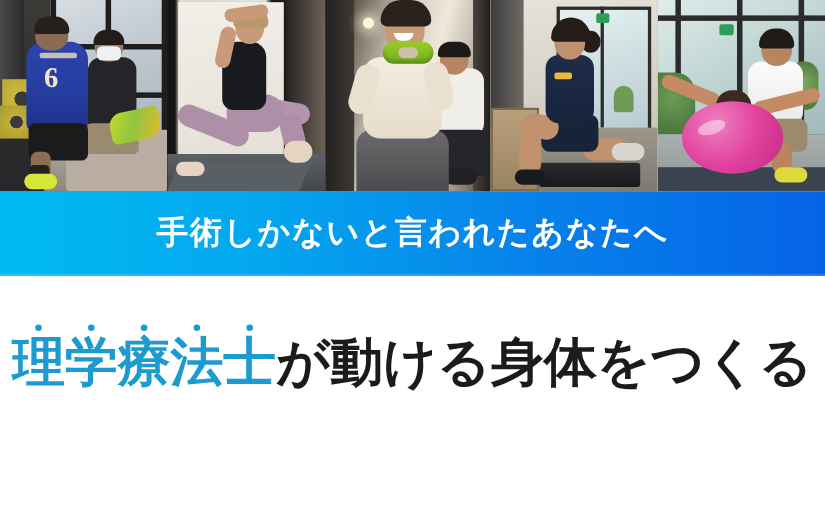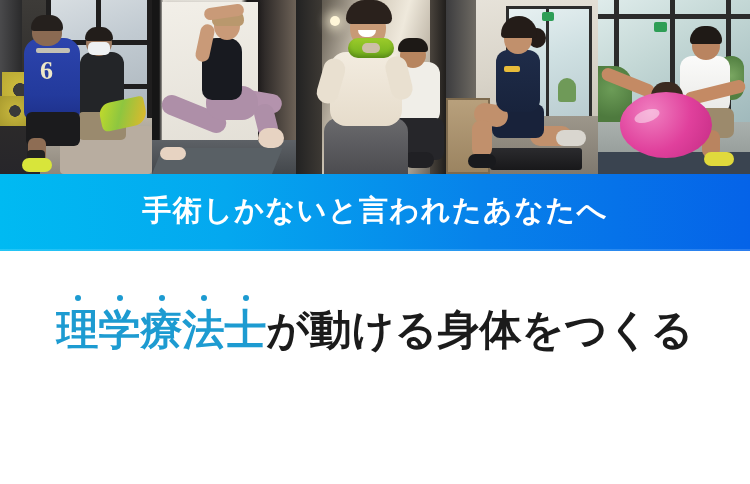--- a/index.html
+++ b/index.html
@@ -472,47 +472,47 @@
     align-items: center;
     justify-content: center;
   }
   .banner-text {
     color: #ffffff;
     font-size: 29px;
     font-weight: bold;
     letter-spacing: 1.5px;
     line-height: 1;
     white-space: nowrap;
-    font-family: Liberation Mono, monospace;
+    font-family: Liberation Serif, serif;
   }
   .banner-underline {
     position:absolute; left:0; bottom:0; width:100%; height:2px;
     background: linear-gradient(90deg,#3fd0f8,#4a92f3);
     opacity:.55;
   }
 
   
   .headline {
     position: relative;
     width: 750px;
     height: 233px;
     background: #ffffff;
     text-align: center;
   }
   .line1 {
     position: absolute;
     top: 58px;
     left: 0;
     width: 750px;
-    font-size: 42px;
+    font-size: 48px;
     font-weight: bold;
     line-height: 1;
     color: #1b1b1b;
     white-space: nowrap;
-    font-family: Liberation Serif, serif;
+    font-family: Liberation Mono, monospace;
   }
   .emph {
     color: #1d9bd1;
     position: relative;
     display: inline-block;
   }
   .emph .dots {
     position: absolute;
     top: -14px;
     left: 0;

